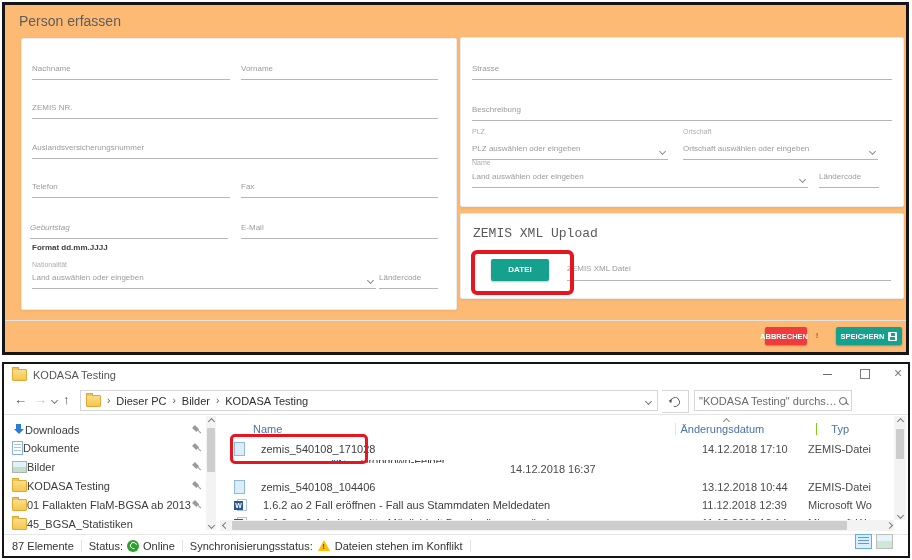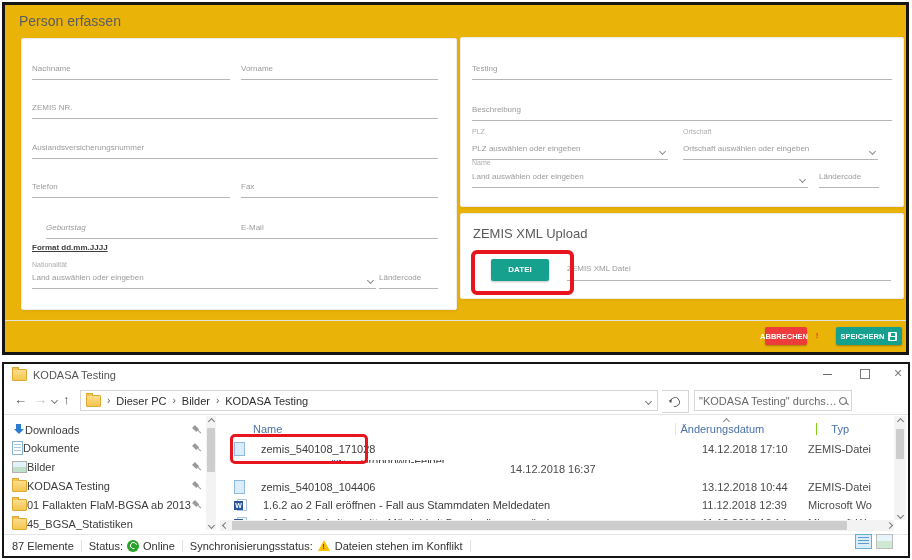--- a/index.html
+++ b/index.html
@@ -1,19 +1,19 @@
 <!DOCTYPE html>
 <html><head>
 <meta charset="utf-8">
 <style>
   html,body{margin:0;padding:0;background:#fff;}
   .stage{position:relative;width:912px;height:560px;font-family:"Liberation Sans",sans-serif;overflow:hidden;background:#fff;}
 
   
-  .win-form{position:absolute;left:2px;top:2px;width:901px;height:347px;border:3px solid #151515;background:#eab308;}
+  .win-form{position:absolute;left:2px;top:2px;width:901px;height:347px;border:3px solid #151515;background:#fdba74;}
   .form-title{position:absolute;left:14px;top:8px;font-size:14px;color:#5d5d5d;}
   .card{position:absolute;background:#fff;border:1px solid #ececec;border-radius:2px;box-shadow:0 1px 3px rgba(0,0,0,.07);}
   .fld{position:absolute;height:16px;border-bottom:1px solid #b6b6b6;font-size:8px;color:#9b9b9b;}
   .fld .lbl{position:absolute;left:0;top:1px;white-space:nowrap;text-align:right;}
   .caret{position:absolute;right:3px;bottom:5px;width:4px;height:4px;border-right:1px solid #8d8d8d;border-bottom:1px solid #8d8d8d;transform:rotate(45deg);}
   .tiny{position:absolute;font-size:7px;color:#aeaeae;white-space:nowrap;}
   .hint{position:absolute;font-size:8px;font-weight:bold;color:#3e3e3e;white-space:nowrap;}
   .upload-title{position:absolute;font-size:13px;color:#5a5a5a;}
   .btn-datei{position:absolute;background:#16a18f;color:#fff;font-size:8px;font-weight:bold;text-align:center;border-radius:2px;box-shadow:0 1px 2px rgba(0,0,0,.25);line-height:22px;}
   .anno{position:absolute;border:4px solid #e8141e;border-radius:6px;background:transparent;}
@@ -117,40 +117,40 @@
         </div>
       <div class="fld" style="left:10px;top:103px;width:406px;">
           <span class="lbl">Auslandsversicherungsnummer</span>
         </div>
       <div class="fld" style="left:10px;top:142px;width:198px;">
           <span class="lbl">Telefon</span>
         </div>
       <div class="fld" style="left:219px;top:142px;width:197px;">
           <span class="lbl">Fax</span>
         </div>
-      <div class="fld" style="left:24px;top:183px;width:198px;font-style:italic;">
+      <div class="fld" style="left:8px;top:183px;width:198px;font-style:italic;">
           <span class="lbl">Geburtstag</span>
         </div>
       <div class="fld" style="left:219px;top:183px;width:197px;">
           <span class="lbl">E-Mail</span>
         </div>
-      <div class="hint" style="left:10px;top:204px;text-decoration:underline;">Format dd.mm.JJJJ</div>
+      <div class="hint" style="left:10px;top:204px;">Format dd.mm.JJJJ</div>
       <div class="tiny" style="left:10px;top:222px;">Nationalität</div>
       <div class="fld" style="left:10px;top:233px;width:344px;">
           <span class="lbl">Land auswählen oder eingeben</span>
           <span class="caret"></span>
         </div>
       <div class="fld" style="left:357px;top:233px;width:59px;">
           <span class="lbl">Ländercode</span>
         </div>
     </div>
 
     <div class="card" style="left:455px;top:32px;width:442px;height:168px;">
       <div class="fld" style="left:11px;top:25px;width:420px;">
-          <span class="lbl">Testing</span>
+          <span class="lbl">Strasse</span>
         </div>
       <div class="fld" style="left:11px;top:66px;width:420px;">
           <span class="lbl">Beschreibung</span>
         </div>
       <div class="tiny" style="left:11px;top:90px;">PLZ</div>
       <div class="fld" style="left:11px;top:105px;width:196px;">
           <span class="lbl">PLZ auswählen oder eingeben</span>
           <span class="caret"></span>
         </div>
       <div class="tiny" style="left:222px;top:90px;">Ortschaft</div>
@@ -162,21 +162,21 @@
       <div class="fld" style="left:11px;top:133px;width:336px;">
           <span class="lbl">Land auswählen oder eingeben</span>
           <span class="caret"></span>
         </div>
       <div class="fld" style="left:358px;top:133px;width:60px;">
           <span class="lbl">Ländercode</span>
         </div>
     </div>
 
     <div class="card" style="left:455px;top:208px;width:442px;height:84px;">
-      <div class="upload-title" style="left:12px;top:12px;">ZEMIS XML Upload</div>
+      <div class="upload-title" style="left:12px;top:12px;font-family:Liberation Mono, monospace;">ZEMIS XML Upload</div>
       <div class="btn-datei" style="left:30px;top:45px;width:58px;height:22px;">DATEI</div>
       <div class="fld" style="left:106px;top:49px;width:324px;height:17px;">
           <span class="lbl">ZEMIS XML Datei</span>
         </div>
       <div class="anno" style="left:10px;top:36px;width:95px;height:37px;"></div>
     </div>
 
     <div class="footer-line" style="top:315px;"></div>
     <div class="btn-action btn-red" style="left:760px;top:322px;width:42px;">
       <span>ABBRECHEN</span>

